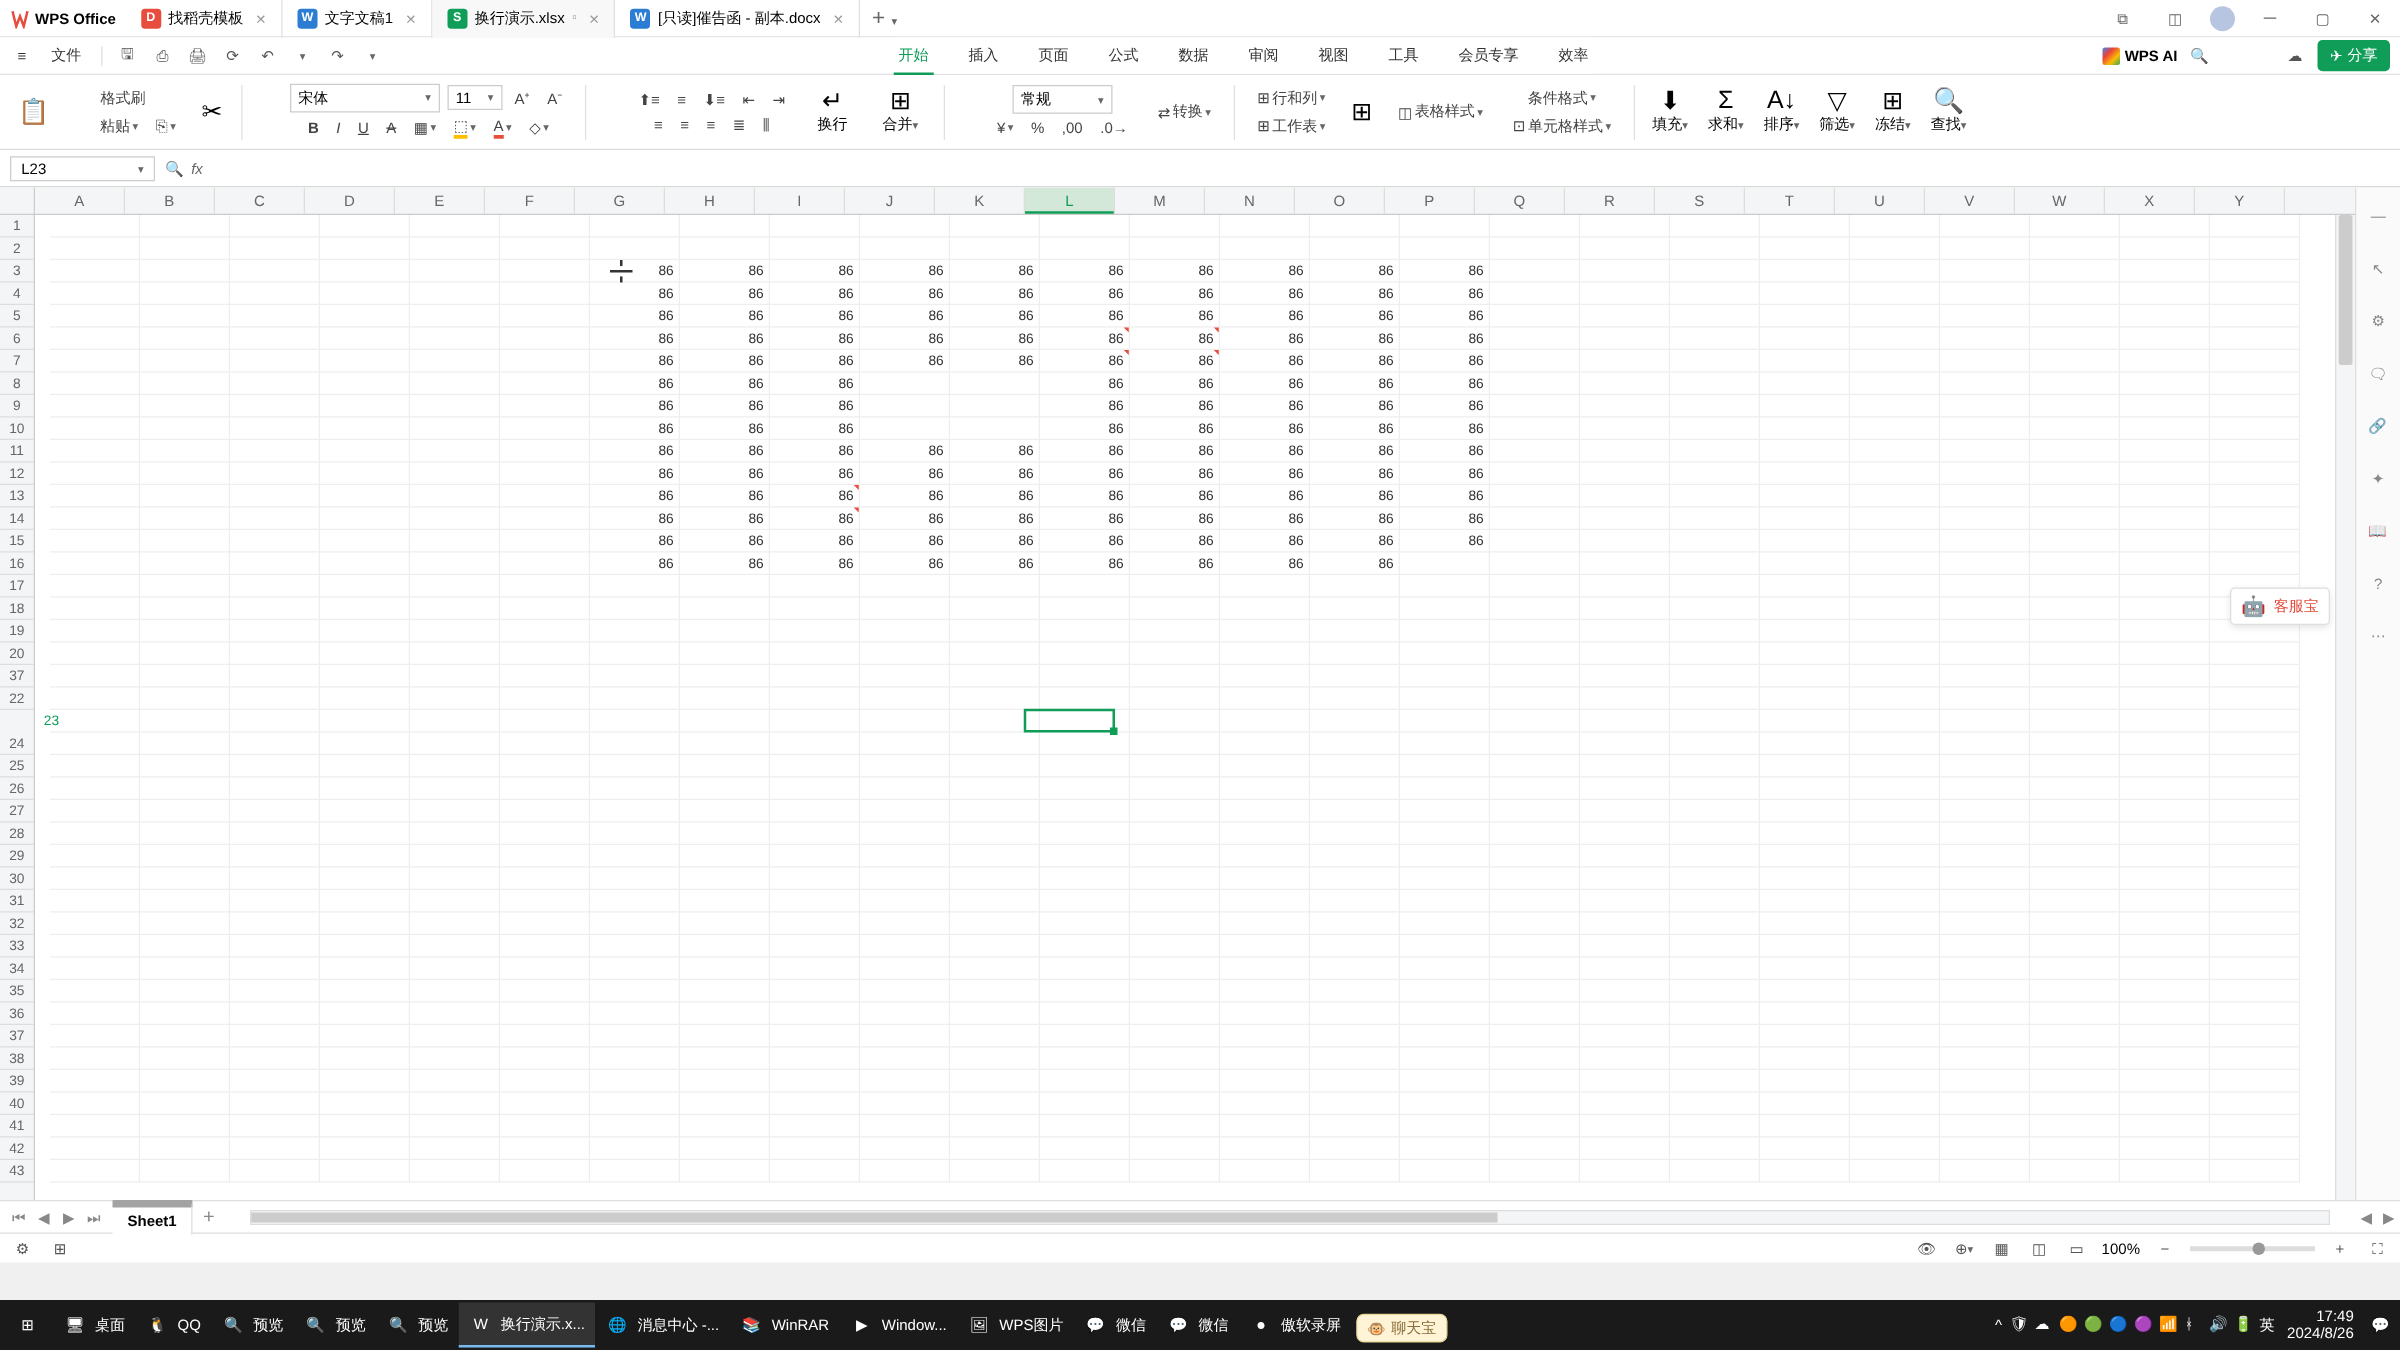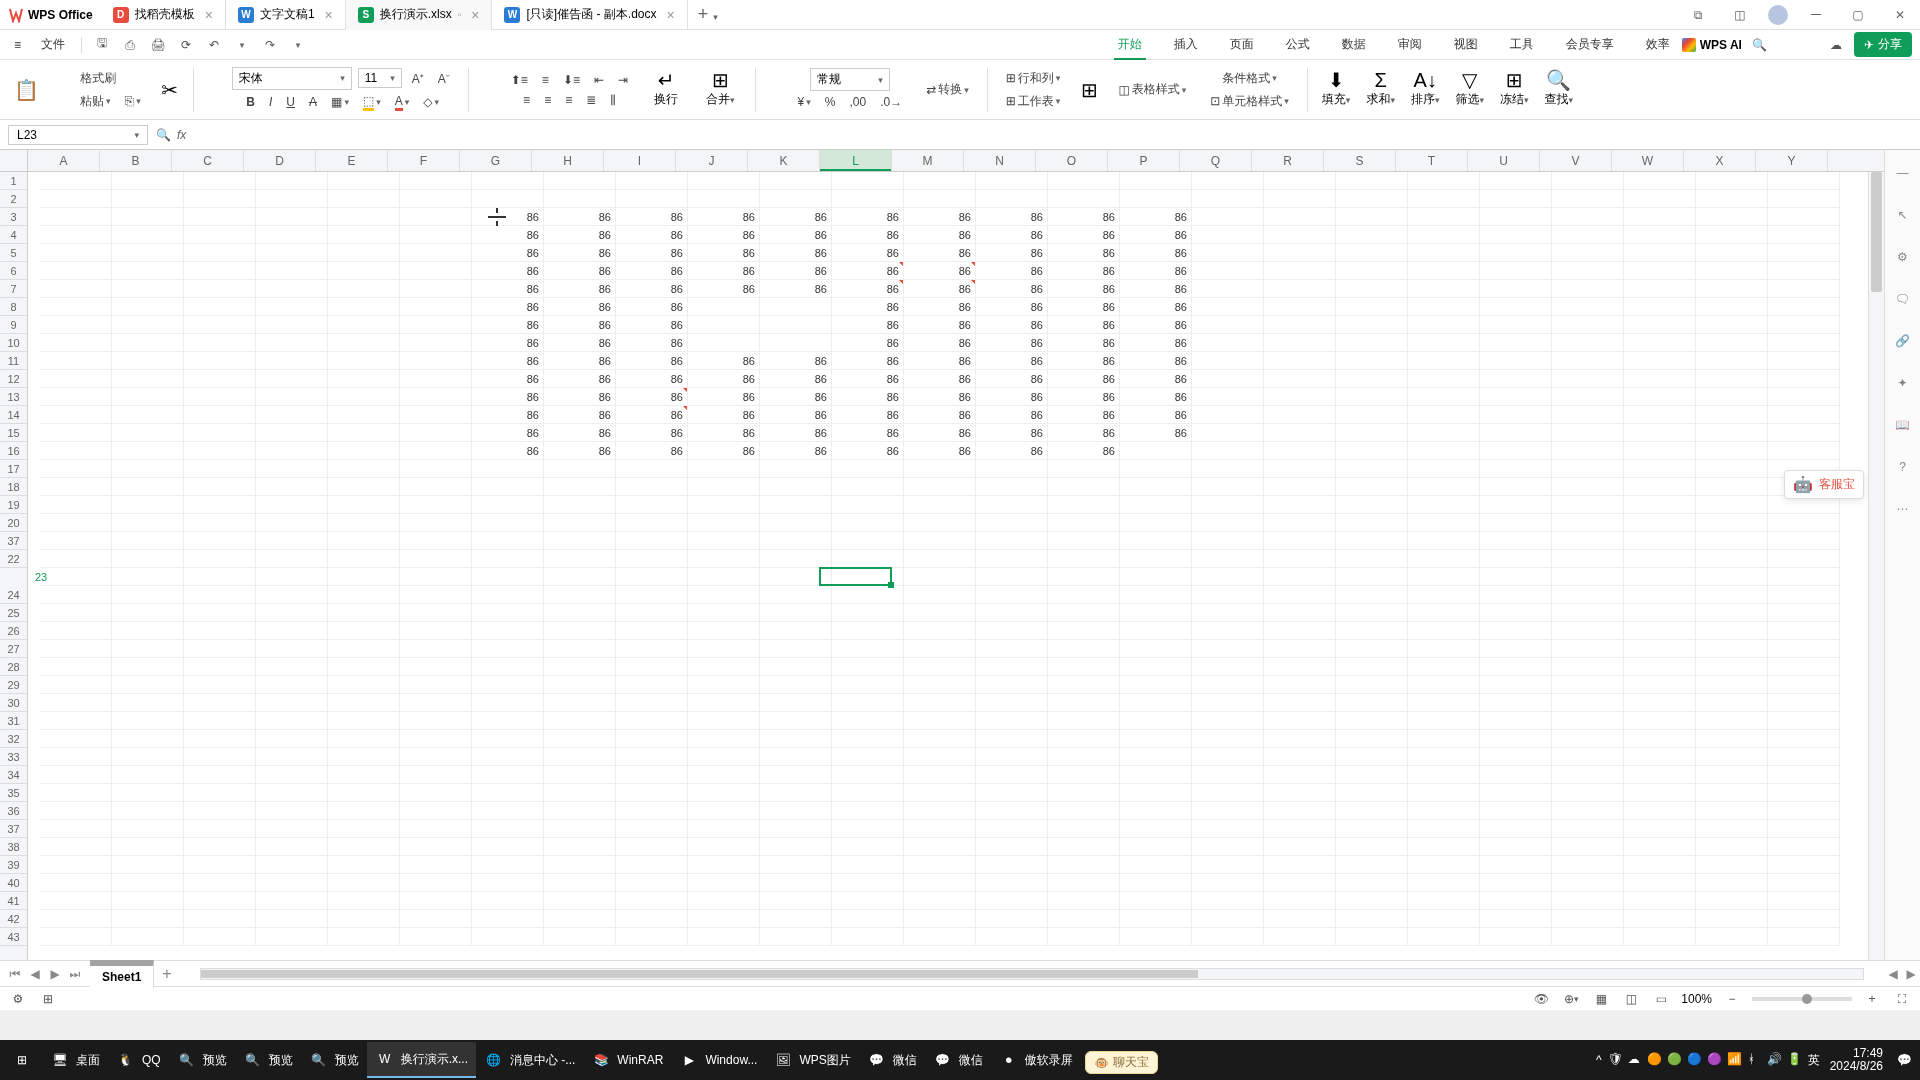--- a/index.html
+++ b/index.html
@@ -35,21 +35,21 @@
 .rgroup-row{display:flex;align-items:center;gap:6px;padding-left:24px;}
 .rbtn{display:flex;align-items:center;gap:2px;padding:2px 4px;color:#444;white-space:nowrap;}
 .rbtn-lg{display:flex;flex-direction:column;align-items:center;gap:2px;padding:4px 6px;}
 .rbtn-lg .ricon{font-size:20px;}
 .rsep{width:1px;height:44px;background:#e0e0e0;margin:0 4px;}
 .font-sel{border:1px solid #ccc;padding:2px 6px;width:120px;display:flex;justify-content:space-between;align-items:center;}
 .size-sel{border:1px solid #ccc;padding:2px 6px;width:44px;display:flex;justify-content:space-between;align-items:center;}
 .ricon{width:18px;height:18px;display:inline-flex;align-items:center;justify-content:center;}
 .dd{font-size:9px;color:#666;}
 .formula-bar{height:30px;background:#fff;display:flex;align-items:center;border-bottom:1px solid #ccc;padding:0 8px;gap:8px;}
-.name-box{border:1px solid #ccc;padding:2px 8px;width:140px;display:flex;justify-content:space-between;align-items:center;background:#fff;}
+.name-box{border:1px solid #ccc;padding:2px 8px;width:116px;display:flex;justify-content:space-between;align-items:center;background:#fff;}
 .fx-area{display:flex;align-items:center;gap:6px;color:#666;flex:1;}
 .fx-input{flex:1;border:none;outline:none;padding:2px;}
 .sheet-area{position:relative;height:810px;background:#fff;display:flex;}
 .rowh-strip{width:28px;background:#f4f5f6;border-right:1px solid #ccc;}
 .grid-wrap{flex:1;position:relative;overflow:hidden;}
 .colh-row{height:22px;background:#f4f5f6;border-bottom:1px solid #ccc;display:flex;position:relative;}
 .corner{width:28px;height:22px;background:#f4f5f6;border-right:1px solid #ccc;border-bottom:1px solid #ccc;position:absolute;left:0;top:0;z-index:2;}
 .colh{width:72px;text-align:center;line-height:22px;border-right:1px solid #ddd;color:#666;position:relative;}
 .colh.sel{background:#d4e8d9;color:#0f9d58;}
 .colh.sel::after{content:'';position:absolute;bottom:0;left:0;right:0;height:2px;background:#0f9d58;}
@@ -145,21 +145,21 @@
   <div class="qb-sep"></div>
   <div class="qb-btn">🖫</div>
   <div class="qb-btn">⎙</div>
   <div class="qb-btn">🖨</div>
   <div class="qb-btn">⟳</div>
   <div class="qb-btn">↶</div>
   <div class="qb-btn dd">▾</div>
   <div class="qb-btn">↷</div>
   <div class="qb-btn dd">▾</div>
 
-  <div style="flex:1;display:flex;justify-content:flex-end;">
+  <div style="flex:1;display:flex;justify-content:center;">
     <div class="ribbon-menu" style="border:none;height:auto;position:relative;width:auto;gap:24px;" id="rtabs-host">
         <div class="rtab active">开始</div>
         <div class="rtab">插入</div>
         <div class="rtab">页面</div>
         <div class="rtab">公式</div>
         <div class="rtab">数据</div>
         <div class="rtab">审阅</div>
         <div class="rtab">视图</div>
         <div class="rtab">工具</div>
         <div class="rtab">会员专享</div>

